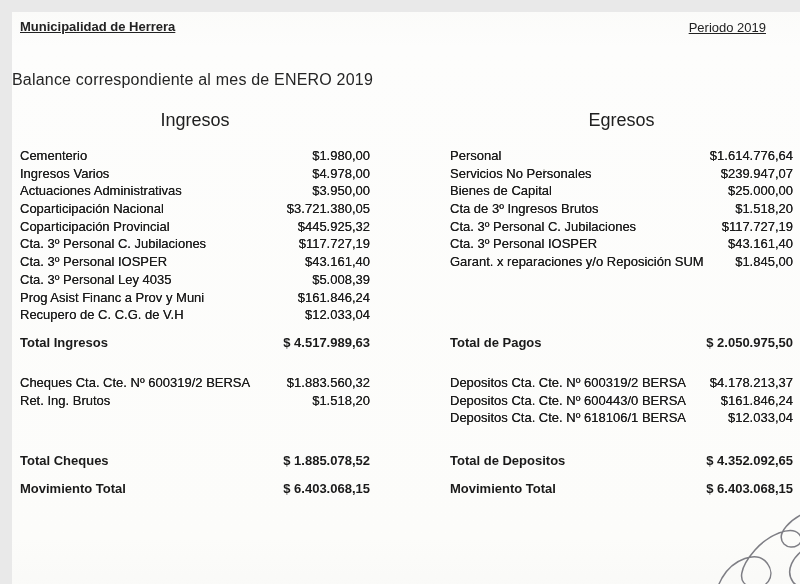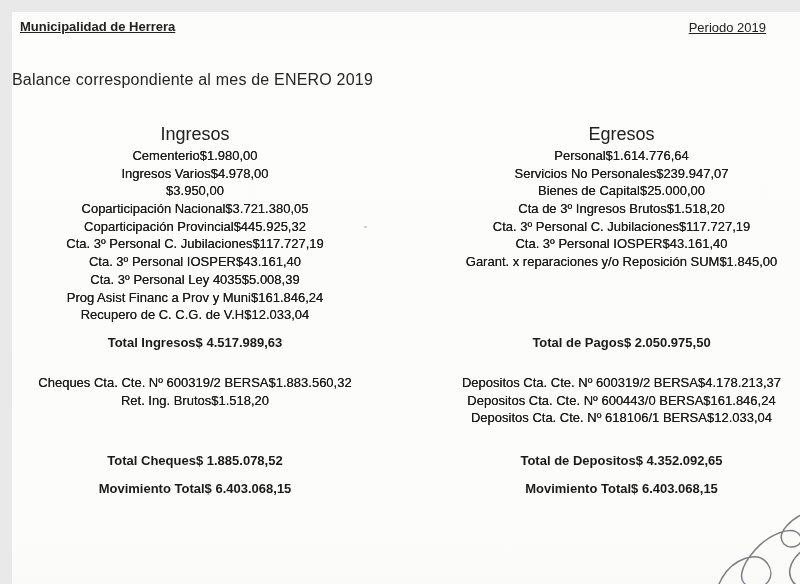--- a/index.html
+++ b/index.html
@@ -24,33 +24,33 @@
     text-decoration:underline;
     color:#222;
   }
   .doc-title{
     position:absolute;top:59px;left:0;width:792px;
     text-align:left;
     font-size:16px;letter-spacing:.2px;
     color:#252525;
   }
   .col-header{
-    position:absolute;top:112px;
+    position:absolute;top:98px;
     text-align:center;
     font-size:18px;color:#202020;
   }
   .col-header.left{left:8px;width:350px;}
   .col-header.right{left:438px;width:343px;}
 
   .block{position:absolute;}
   .block.left{left:8px;width:350px;}
   .block.right{left:438px;width:343px;}
 
   .row{
-    display:flex;justify-content:center;align-items:baseline;
+    display:flex;justify-content:space-between;align-items:baseline;
     height:17.7px;line-height:17.7px;
     font-size:13px;
     color:#1c1c1c;
     text-shadow:0 0 .3px #2a2a2a;
     white-space:nowrap;
   }
   .row .amount{text-align:right;}
   .row.bold{
     font-weight:bold;
     text-shadow:none;
@@ -87,20 +87,21 @@
   <div class="block left items">
     <div class="row">
         <span>Cementerio</span>
         <span class="amount">$1.980,00</span>
       </div>
     <div class="row">
         <span>Ingresos Varios</span>
         <span class="amount">$4.978,00</span>
       </div>
     <div class="row">
+        <span>Actuaciones Administrativas</span>
         <span class="amount">$3.950,00</span>
       </div>
     <div class="row">
         <span>Coparticipación Nacional</span>
         <span class="amount">$3.721.380,05</span>
       </div>
     <div class="row">
         <span>Coparticipación Provincial</span>
         <span class="amount">$445.925,32</span>
       </div>

